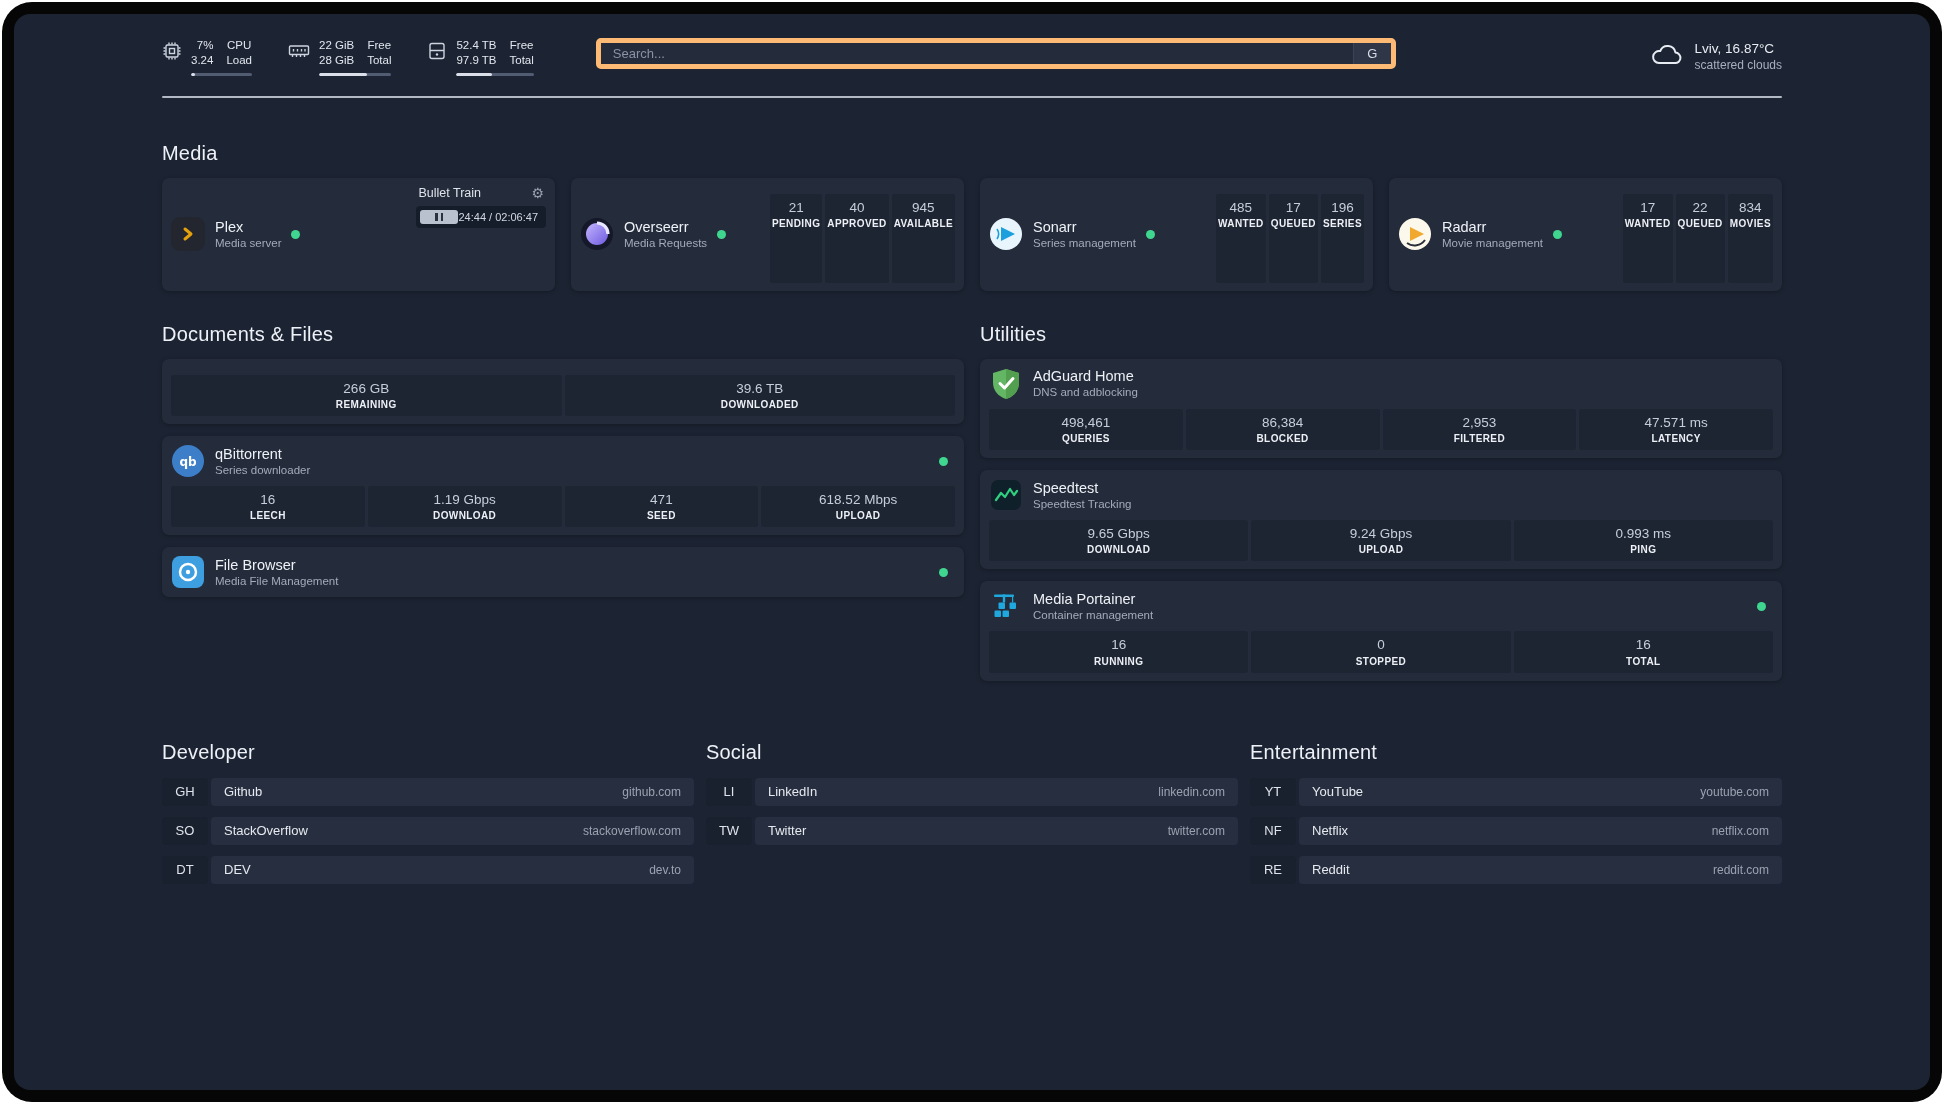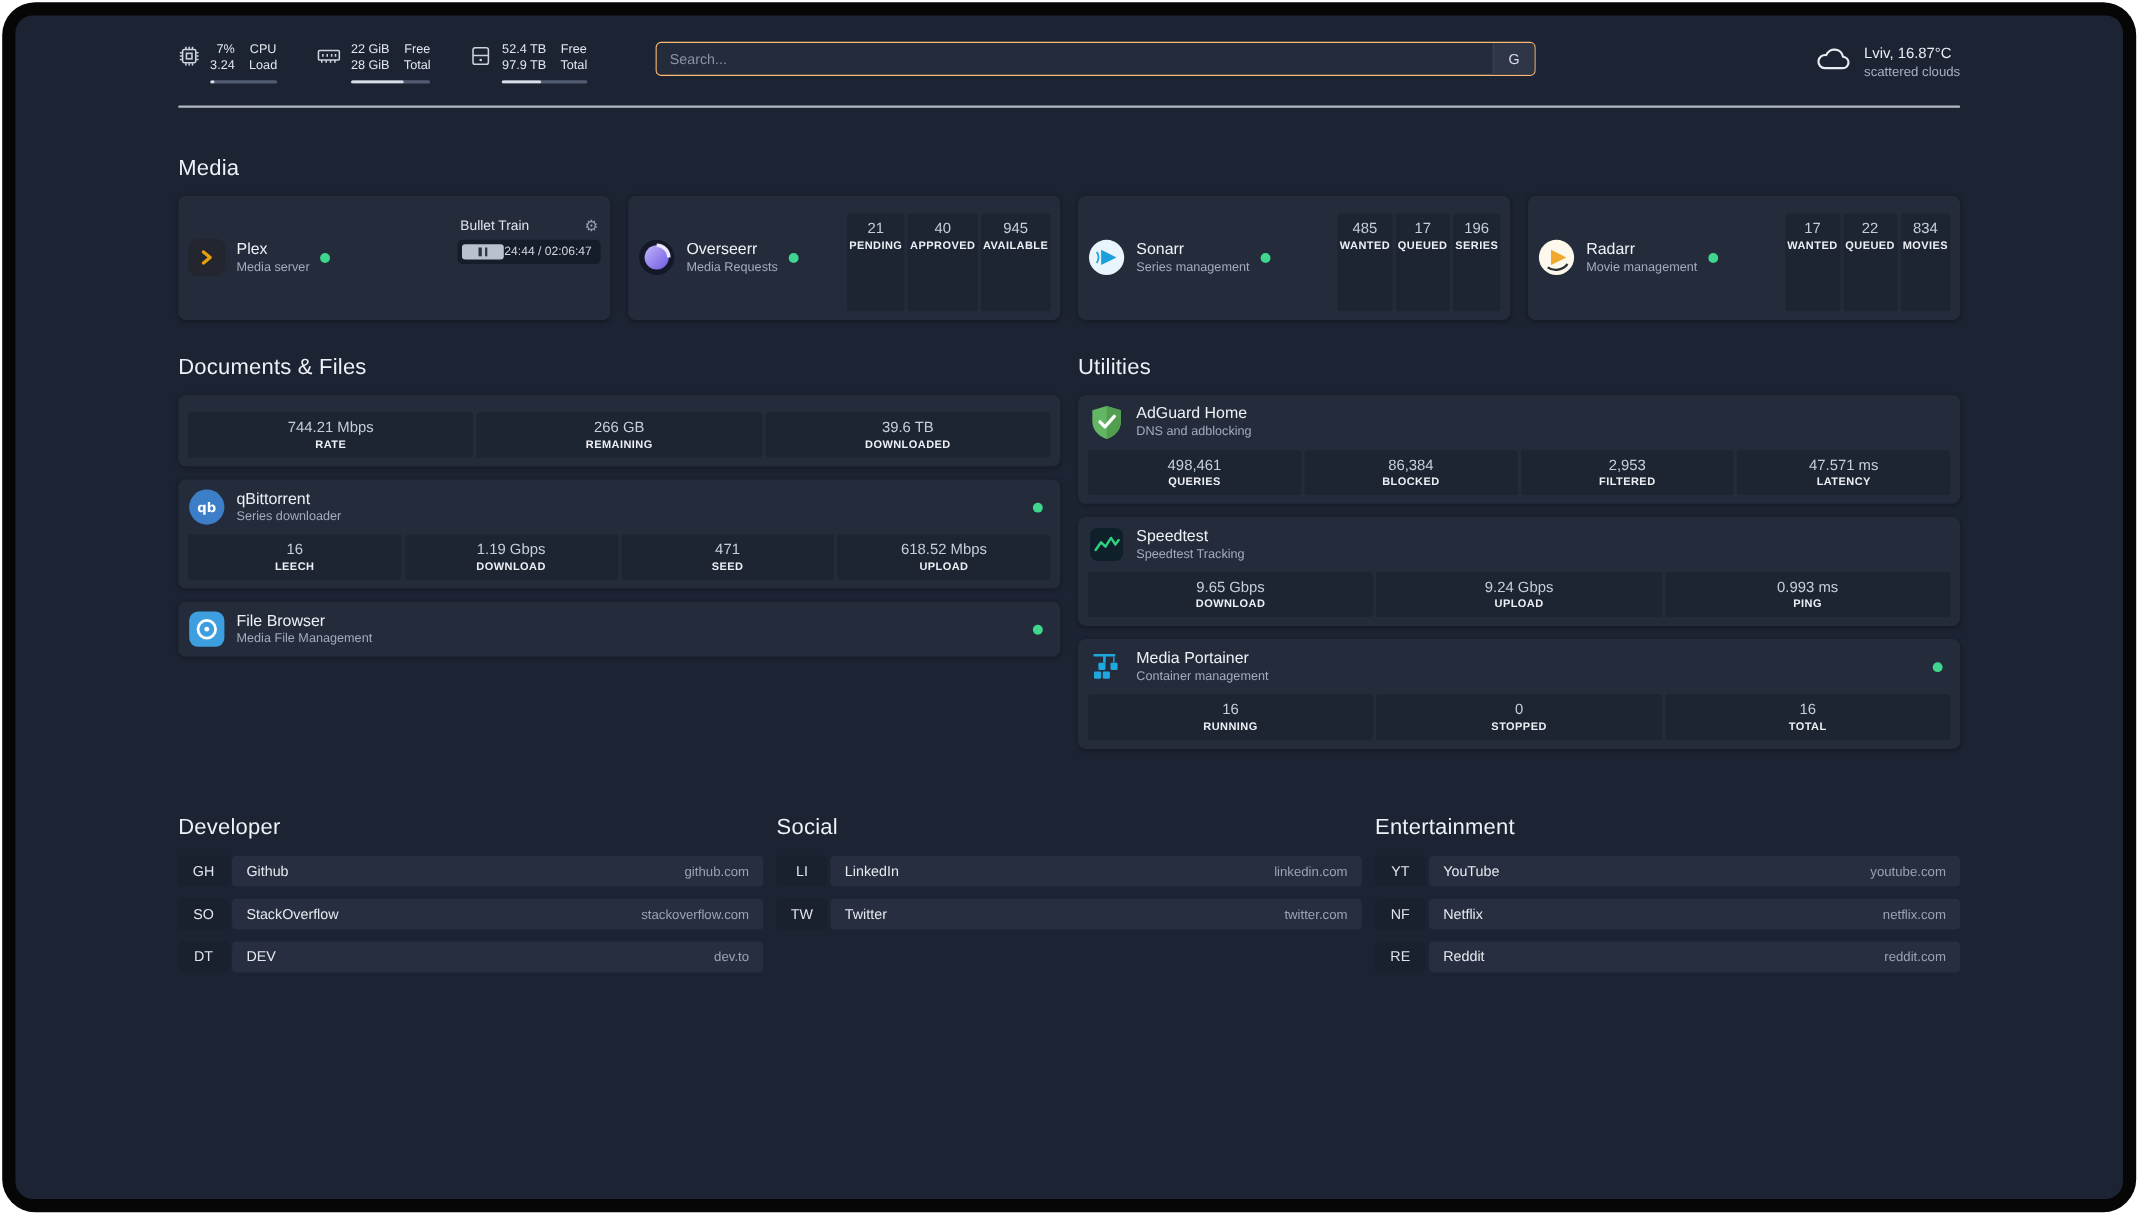--- a/index.html
+++ b/index.html
@@ -30,21 +30,21 @@
   .res-body { display: flex; flex-direction: column; }
   .res-rows { display: flex; gap: 13px; }
   .res-vals { display: flex; flex-direction: column; align-items: flex-end; }
   .res-labs { display: flex; flex-direction: column; align-items: center; }
   .res-rows span { font-size: 11.5px; line-height: 1.3; color: #e2e7ef; white-space: nowrap; }
   .res-bar { height: 3px; background: #515c72; border-radius: 2px; margin-top: 5px; overflow: hidden; }
   .res-fill { height: 100%; background: #d9dee8; border-radius: 2px; }
 
   .searchbar {
     margin-left: 26px; width: 800px; height: 31px;
-    background: #242b3a; border: 1px solid #fdba74; border-radius: 5px;
+    background: #242b3a; border: 5px solid #fdba74; border-radius: 5px;
     display: flex; align-items: stretch; overflow: hidden;
   }
   .searchbar input {
     flex: 1; background: transparent; border: none; outline: none;
     color: #cfd6e0; font-size: 13px; padding: 0 12px;
     font-family: "Liberation Sans", sans-serif;
   }
   .searchbar input::placeholder { color: #8a93a5; }
   .search-provider {
     width: 38px; background: #2e3648; border: none; border-left: 1px solid #3b4355;
@@ -79,21 +79,21 @@
   .svc-name { font-size: 14.5px; font-weight: 500; color: #eef1f6; line-height: 1.25; }
   .svc-sub { font-size: 11.5px; color: #a3acbb; line-height: 1.3; }
   .dot { width: 9px; height: 9px; border-radius: 50%; background: var(--accent-green, #3fd68f); margin-left: auto; margin-right: 7px; flex: none; }
 
   .stats { display: flex; gap: 3px; margin-top: 8px; }
   .stat { flex: 1; background: var(--tile, #1d2432); border-radius: 3px; text-align: center; padding: 5px 2px 6px; }
   .stat-value { font-size: 13.5px; color: #c6cedb; line-height: 1.35; white-space: nowrap; }
   .stat-label { font-size: 10px; font-weight: 700; color: #edf0f5; letter-spacing: .4px; margin-top: 1px; }
 
   
-  .player { margin-top: 12px; }
+  .player { margin-top: 0; }
   .player-top { display: flex; align-items: center; padding: 0 2px; }
   .player-track { font-size: 12.5px; color: #dfe4ec; }
   .gear { margin-left: auto; color: #97a0af; font-size: 14px; cursor: pointer; line-height: 1; }
   .player-bar {
     margin-top: 6px; height: 22px; background: #161d2a; border-radius: 4px;
     display: flex; align-items: center; cursor: pointer;
   }
   .pause-chip {
     width: 38px; height: 14px; background: #b9c1cf; border-radius: 3px; margin-left: 4px;
     display: flex; align-items: center; justify-content: center; gap: 3px; cursor: pointer; flex: none;
@@ -361,24 +361,20 @@
   </section>
 
   <div class="two-col">
 
     <div class="col-stack">
       <h2 class="section-title">Documents &amp; Files</h2>
 
       <div class="card">
         <div class="stats">
           <div class="stat">
-            <div class="stat-value">744.21 Mbps</div>
-            <div class="stat-label">RATE</div>
-          </div>
-          <div class="stat">
             <div class="stat-value">266 GB</div>
             <div class="stat-label">REMAINING</div>
           </div>
           <div class="stat">
             <div class="stat-value">39.6 TB</div>
             <div class="stat-label">DOWNLOADED</div>
           </div>
         </div>
       </div>
 

